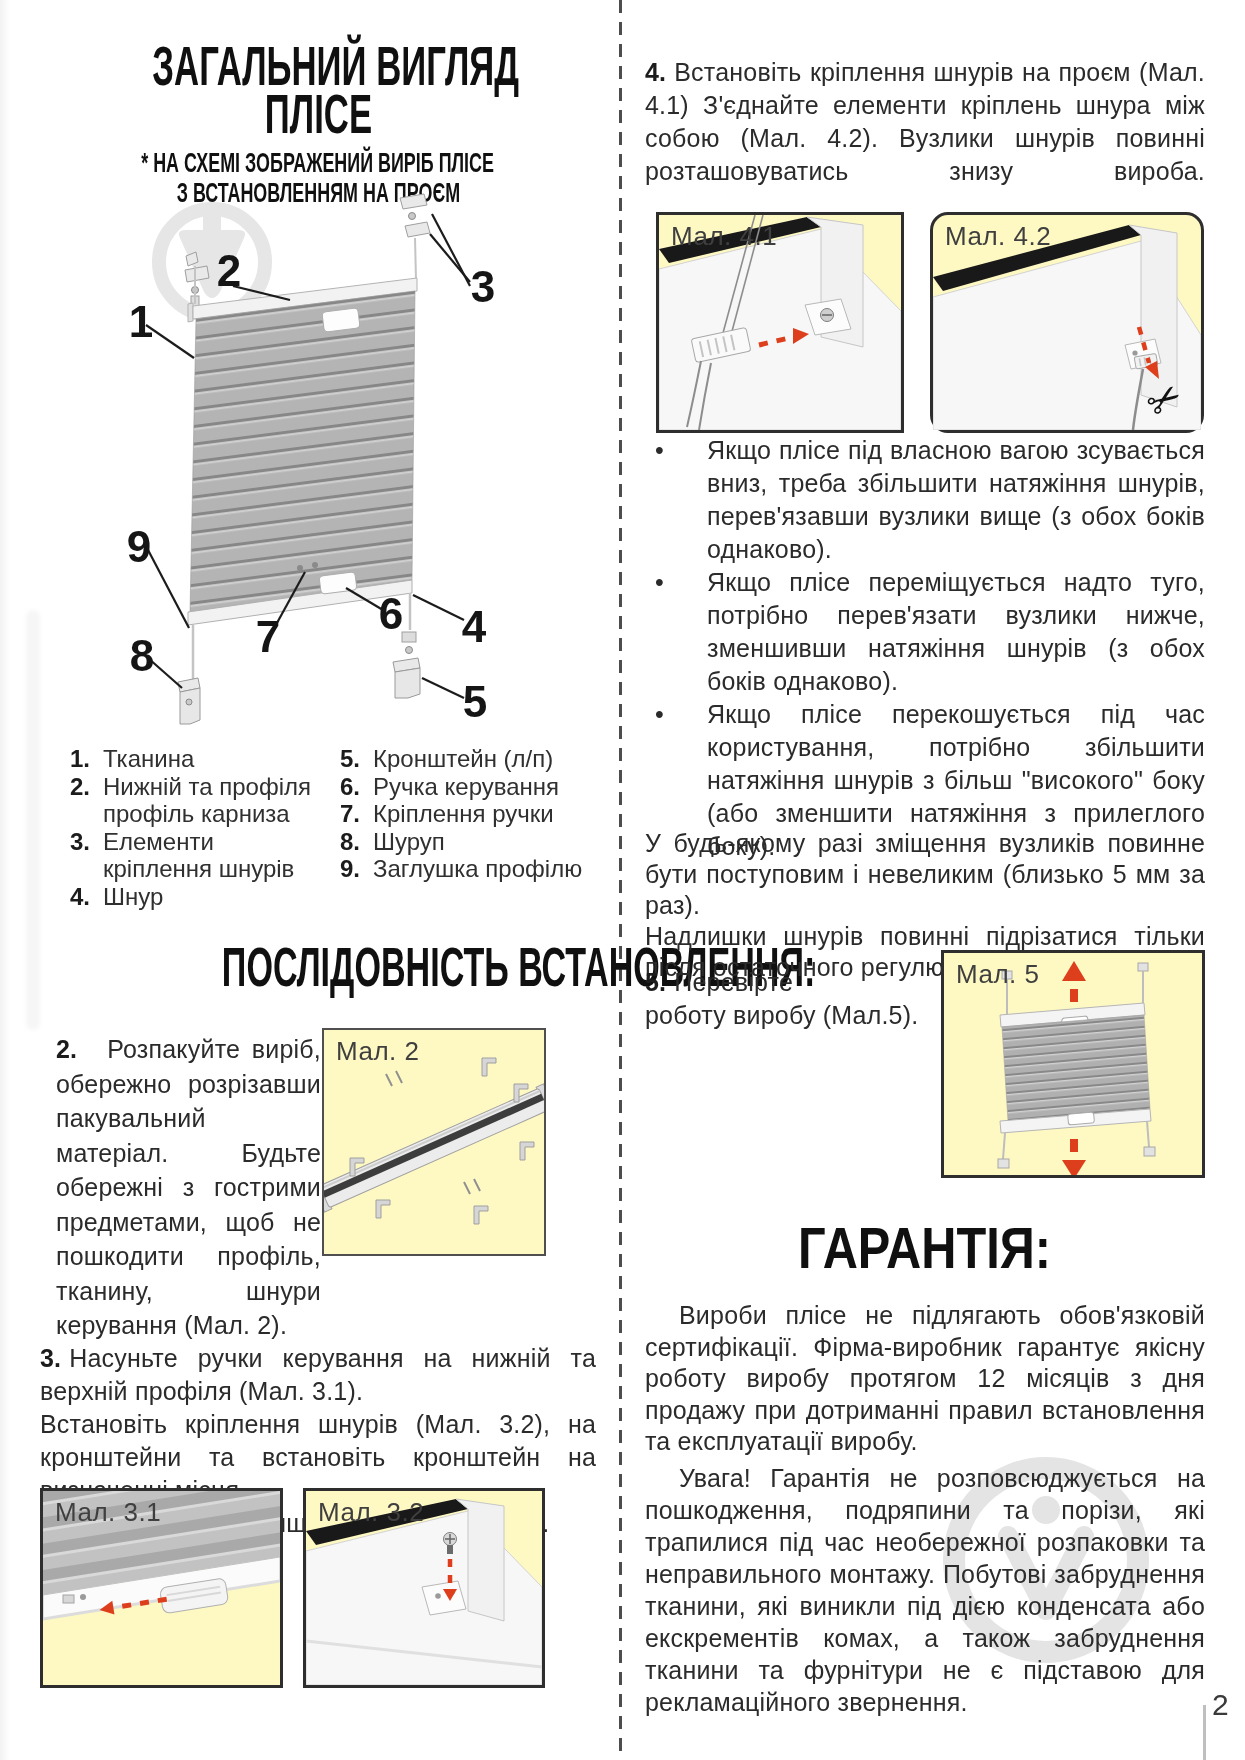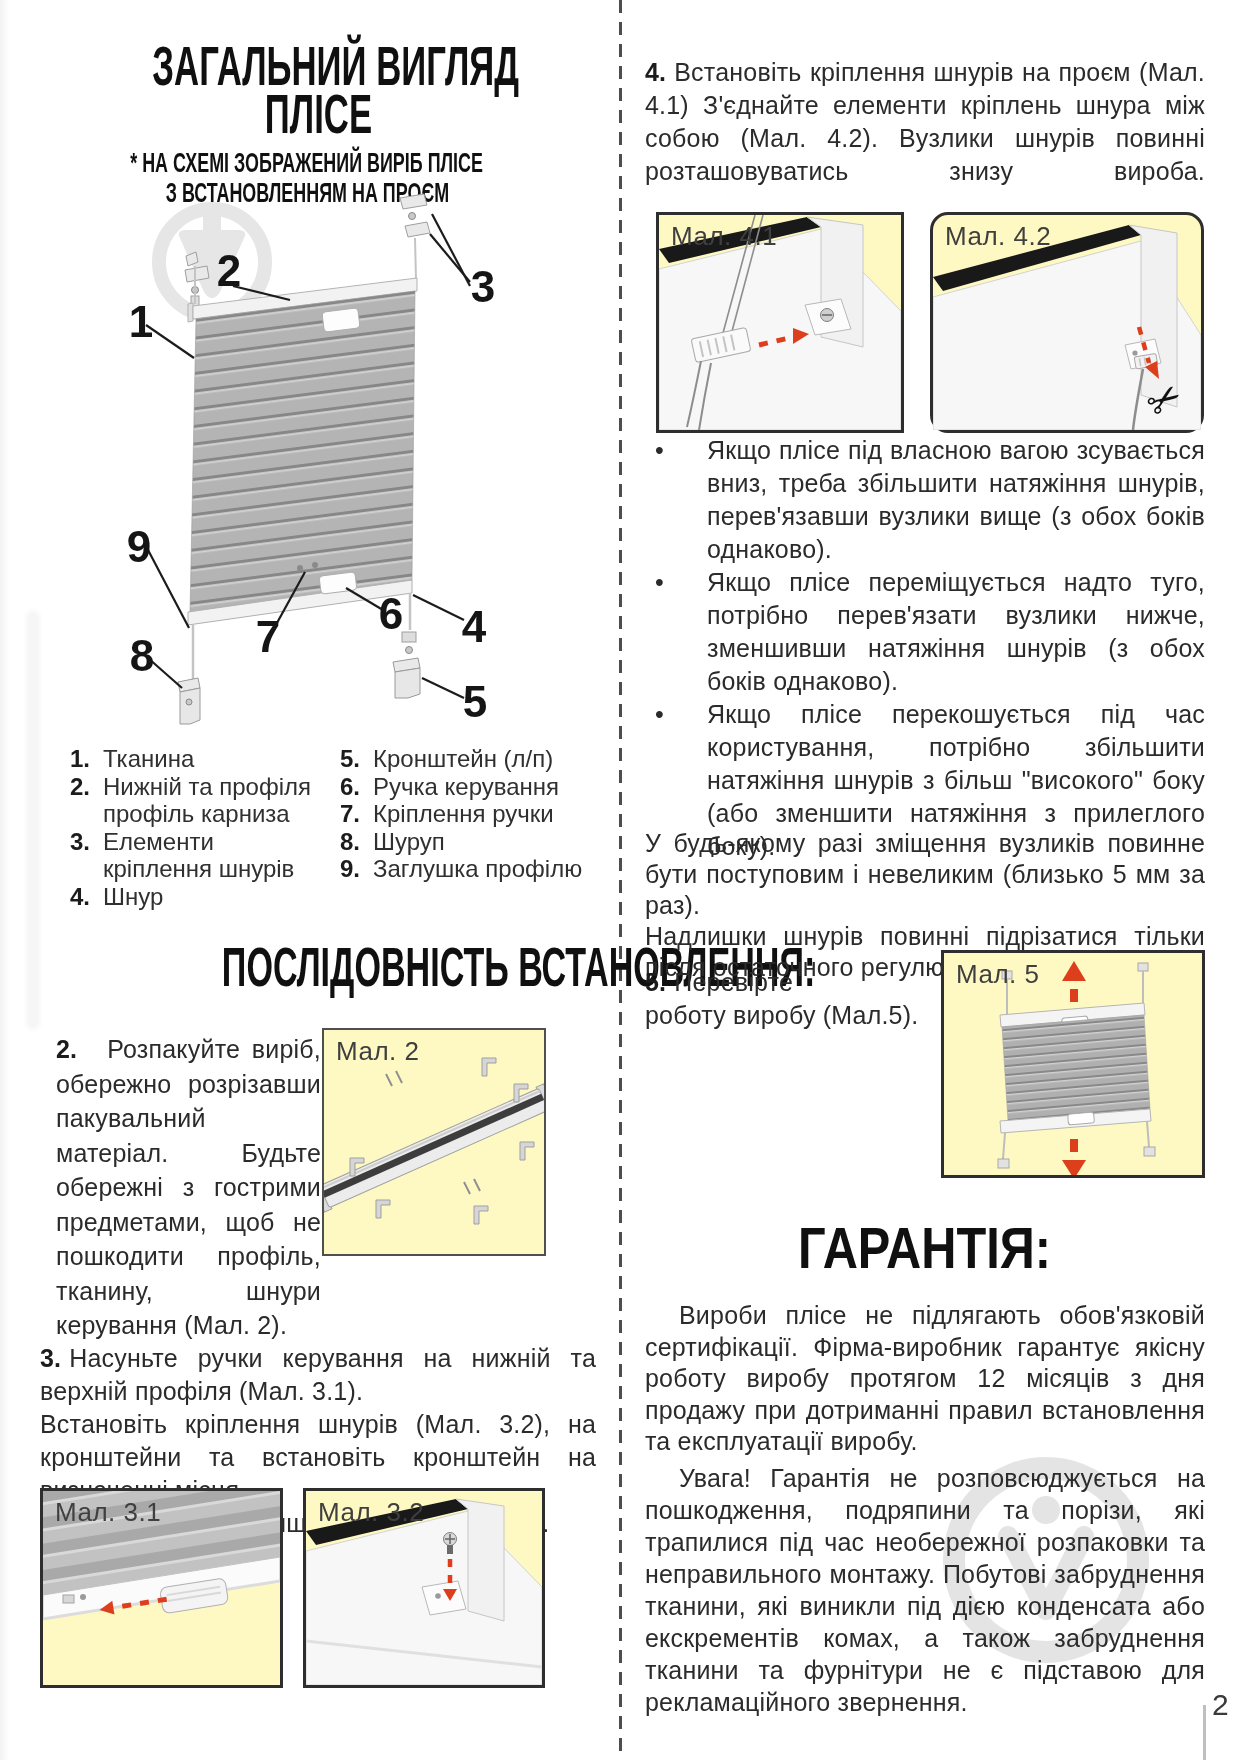--- a/index.html
+++ b/index.html
@@ -8,21 +8,21 @@
   .abs{position:absolute;}
   .edge-shadow{left:0;top:0;width:10px;height:1760px;
         background:linear-gradient(to right,rgba(0,0,0,.05),rgba(0,0,0,0));}
   .fold-shadow{left:26px;top:610px;width:14px;height:420px;background:rgba(0,0,0,.035);
         border-radius:8px;filter:blur(2px);}
   
   .h-center{text-align:center;color:#101010;font-weight:700;}
   .cond{display:inline-block;transform-origin:center top;white-space:nowrap;}
   .title{left:40px;top:42px;width:556px;font-size:56px;line-height:48px;}
   .title .cond{transform:scaleX(.62);}
-  .subtitle{left:29px;top:148px;width:556px;font-size:28px;line-height:30px;}
+  .subtitle{left:40px;top:148px;width:556px;font-size:28px;line-height:30px;}
   .subtitle .cond{transform:scaleX(.64);}
   .h2{left:40px;top:942px;width:556px;font-size:55px;line-height:50px;}
   .h2 .cond{transform:scaleX(.62);}
   .h3{left:645px;top:1222px;width:560px;font-size:58px;line-height:52px;}
   .h3 .cond{transform:scaleX(.84);}
   
   .body-txt{font-size:25px;line-height:33px;letter-spacing:.2px;color:#2b2b2b;}
   .just{text-align:justify;}
   .just-last{text-align:justify;text-align-last:justify;}
   .bnum{font-weight:700;color:#1c1c1c;margin-right:8px;}

